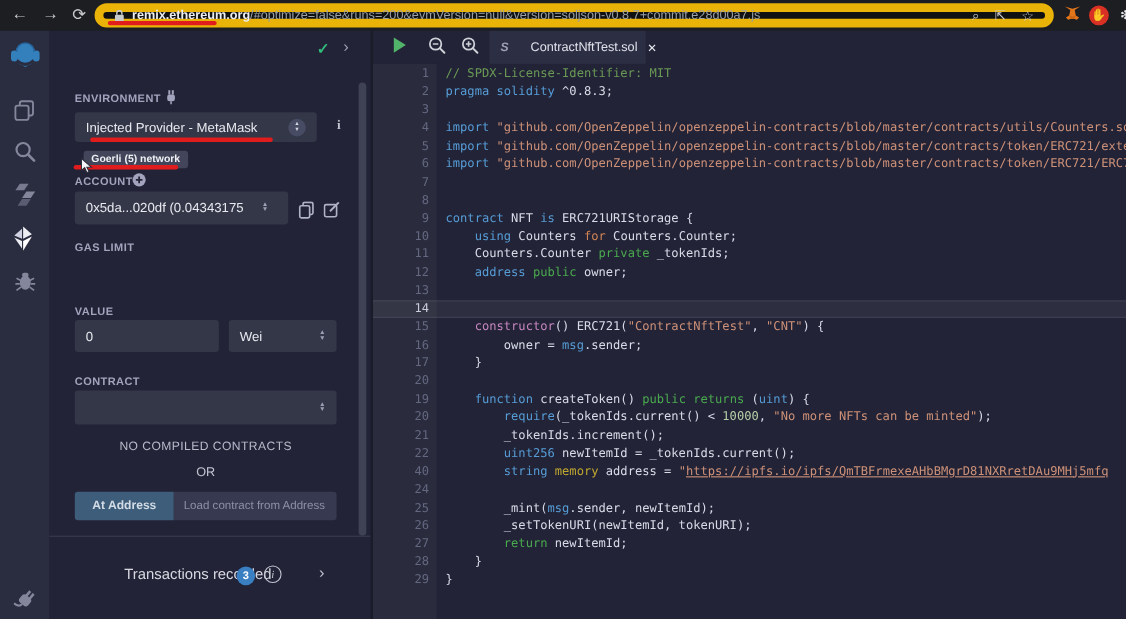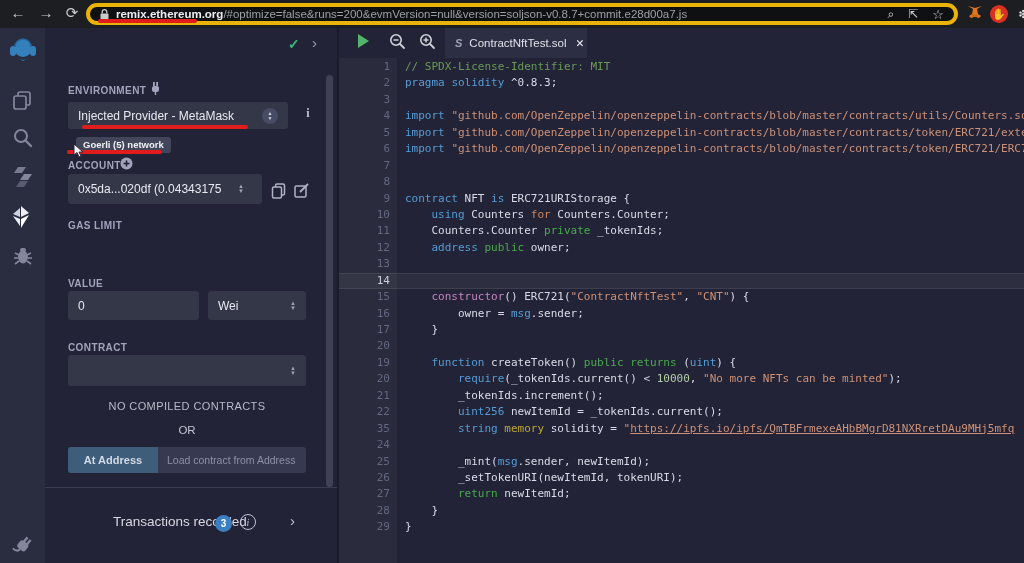--- a/index.html
+++ b/index.html
@@ -3,21 +3,21 @@
 <meta charset="utf-8">
 <style>
   * { margin:0; padding:0; box-sizing:border-box; }
   html,body { width:1024px; height:563px; overflow:hidden; background:#222336;
     font-family:"Liberation Sans", sans-serif; }
 
   
   #browser { position:absolute; left:0; top:0; width:1024px; height:28px; background:#1d1e21; }
   .nav-ic { position:absolute; top:4px; font-size:15px; color:#c8cacc; width:20px; text-align:center; cursor:default; }
   #url-pill { position:absolute; left:86px; top:3px; width:872px; height:22px; border-radius:11px;
-    background:#0f1012; border:4px solid #eab308; display:flex; align-items:center; padding:0 10px; }
+    background:#0f1012; border:8px solid #eab308; display:flex; align-items:center; padding:0 10px; }
   #url-text { font-size:11.5px; color:#9aa0a6; white-space:nowrap; overflow:hidden; flex:1; }
   #url-text b { color:#eceef1; font-weight:700; }
   .pill-ic { color:#cfd1d6; font-size:12px; margin-left:14px; flex:0 0 auto; line-height:1; }
   .ext { position:absolute; top:5px; width:18px; height:18px; border-radius:50%; text-align:center; line-height:18px; font-size:11px; }
 
   
   #activity { position:absolute; left:0; top:28px; width:45px; height:535px; background:#2a2c3f; }
   .act-ic { position:absolute; left:0; width:45px; text-align:center; }
   .act-ic svg { display:inline-block; }
 
@@ -56,21 +56,21 @@
 
   
   #mouse-cursor { position:absolute; left:28px; top:116px; }
 
   
   #editor { position:absolute; left:337px; top:28px; width:687px; height:535px; background:#222336; border-left:2px solid #1b1c2a; }
   #tabbar { position:absolute; left:0; top:0; width:687px; height:30px; background:#222336; }
   .tb-btn { position:absolute; top:5px; width:20px; height:20px; text-align:center; }
   #tab { position:absolute; left:106px; top:0; width:142px; height:30px; background:#2c2e43; display:flex; align-items:center; padding:0 10px; }
   #tab-sol-icon { color:#9fa2b4; font-weight:700; font-size:11px; font-style:italic; margin-right:7px; }
-  #tab-label { font-size:11.5px; color:#e0e1ea; white-space:nowrap; }
+  #tab-label { font-size:11.5px; color:#e0e1ea; white-space:nowrap;margin-left:13px; }
   #tab-close { margin-left:9px; color:#eceef4; font-size:10.5px; }
   #editor-body { position:absolute; left:0; top:30px; width:687px; height:505px; overflow:hidden; }
   #gutter-bg { position:absolute; left:0; top:0; width:58px; height:505px; background:#2a2c3d; }
   #code-lines { position:absolute; left:0; top:1px; width:687px; }
   .cl { display:flex; height:16.45px; line-height:16.45px; white-space:pre;
     font-family:"DejaVu Sans Mono",monospace; font-size:11px; position:relative; }
   .cl .ln { flex:0 0 58px; width:58px; text-align:right; padding-right:7px; color:#636780; }
   .cl .code { padding-left:8px; overflow:hidden; white-space:pre; flex:1; }
   .cl.cur { background:rgba(255,255,255,.05);
     box-shadow: inset 0 1px 0 rgba(255,255,255,.08), inset 0 -1px 0 rgba(255,255,255,.08); }
@@ -294,21 +294,21 @@
         <div class="cl"><span class="ln">13</span><span class="code"></span></div>
         <div class="cl cur"><span class="ln">14</span><span class="code"></span></div>
         <div class="cl"><span class="ln">15</span><span class="code"><span class="tk-d">    </span><span class="tk-p">constructor</span><span class="tk-d">() ERC721(</span><span class="tk-s">"ContractNftTest"</span><span class="tk-d">, </span><span class="tk-s">"CNT"</span><span class="tk-d">) {</span></span></div>
         <div class="cl"><span class="ln">16</span><span class="code"><span class="tk-d">        owner = </span><span class="tk-k">msg</span><span class="tk-d">.sender;</span></span></div>
         <div class="cl"><span class="ln">17</span><span class="code"><span class="tk-d">    }</span></span></div>
         <div class="cl"><span class="ln">20</span><span class="code"></span></div>
         <div class="cl"><span class="ln">19</span><span class="code"><span class="tk-d">    </span><span class="tk-k">function</span><span class="tk-d"> createToken() </span><span class="tk-g">public</span><span class="tk-d"> </span><span class="tk-g">returns</span><span class="tk-d"> (</span><span class="tk-k">uint</span><span class="tk-d">) {</span></span></div>
         <div class="cl"><span class="ln">20</span><span class="code"><span class="tk-d">        </span><span class="tk-k">require</span><span class="tk-d">(_tokenIds.current() &lt; </span><span class="tk-n">10000</span><span class="tk-d">, </span><span class="tk-s">"No more NFTs can be minted"</span><span class="tk-d">);</span></span></div>
         <div class="cl"><span class="ln">21</span><span class="code"><span class="tk-d">        _tokenIds.increment();</span></span></div>
         <div class="cl"><span class="ln">22</span><span class="code"><span class="tk-d">        </span><span class="tk-k">uint256</span><span class="tk-d"> newItemId = _tokenIds.current();</span></span></div>
-        <div class="cl"><span class="ln">35</span><span class="code"><span class="tk-d">        </span><span class="tk-k">string</span><span class="tk-d"> </span><span class="tk-m">memory</span><span class="tk-d"> solidity = </span><span class="tk-s">"</span><span class="tk-u">https://ipfs.io/ipfs/QmTBFrmexeAHbBMgrD81NXRretDAu9MHj5mfq</span></span></div>
+        <div class="cl"><span class="ln">40</span><span class="code"><span class="tk-d">        </span><span class="tk-k">string</span><span class="tk-d"> </span><span class="tk-m">memory</span><span class="tk-d"> address = </span><span class="tk-s">"</span><span class="tk-u">https://ipfs.io/ipfs/QmTBFrmexeAHbBMgrD81NXRretDAu9MHj5mfq</span></span></div>
         <div class="cl"><span class="ln">24</span><span class="code"></span></div>
         <div class="cl"><span class="ln">25</span><span class="code"><span class="tk-d">        _mint(</span><span class="tk-k">msg</span><span class="tk-d">.sender, newItemId);</span></span></div>
         <div class="cl"><span class="ln">26</span><span class="code"><span class="tk-d">        _setTokenURI(newItemId, tokenURI);</span></span></div>
         <div class="cl"><span class="ln">27</span><span class="code"><span class="tk-d">        </span><span class="tk-g">return</span><span class="tk-d"> newItemId;</span></span></div>
         <div class="cl"><span class="ln">28</span><span class="code"><span class="tk-d">    }</span></span></div>
         <div class="cl"><span class="ln">29</span><span class="code"><span class="tk-d">}</span></span></div>
       </div>
   </div>
 </div>
 

